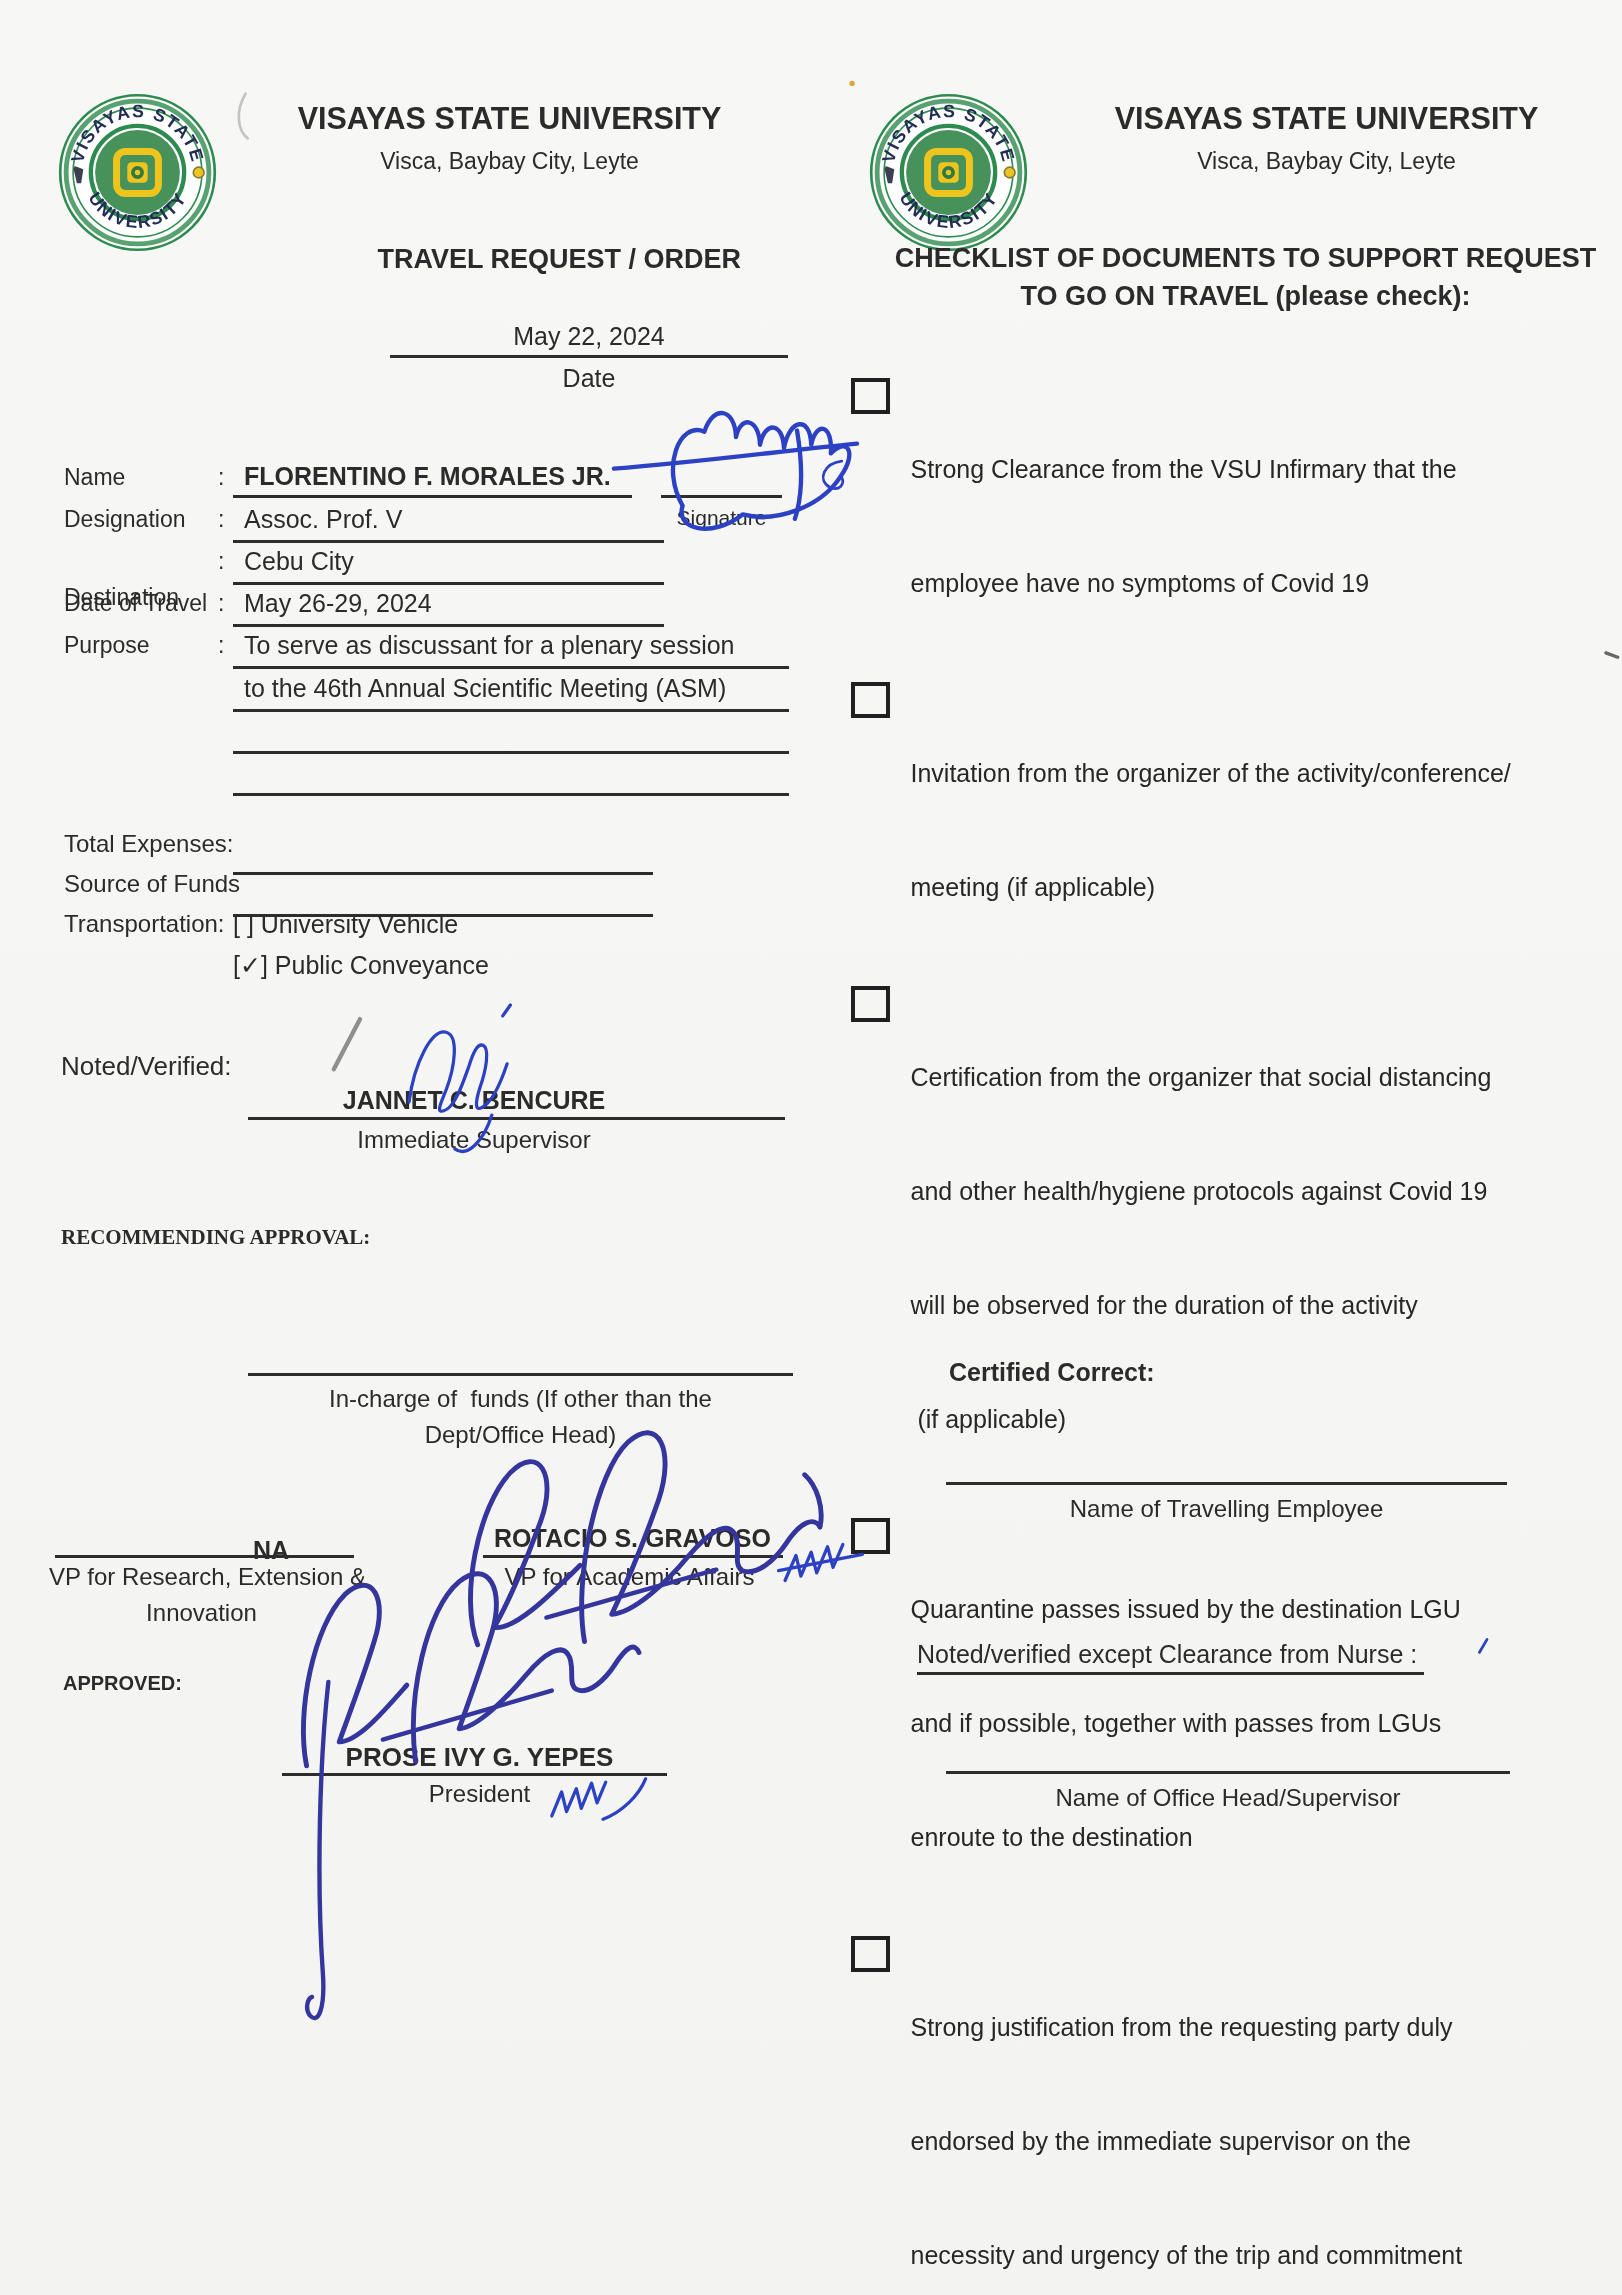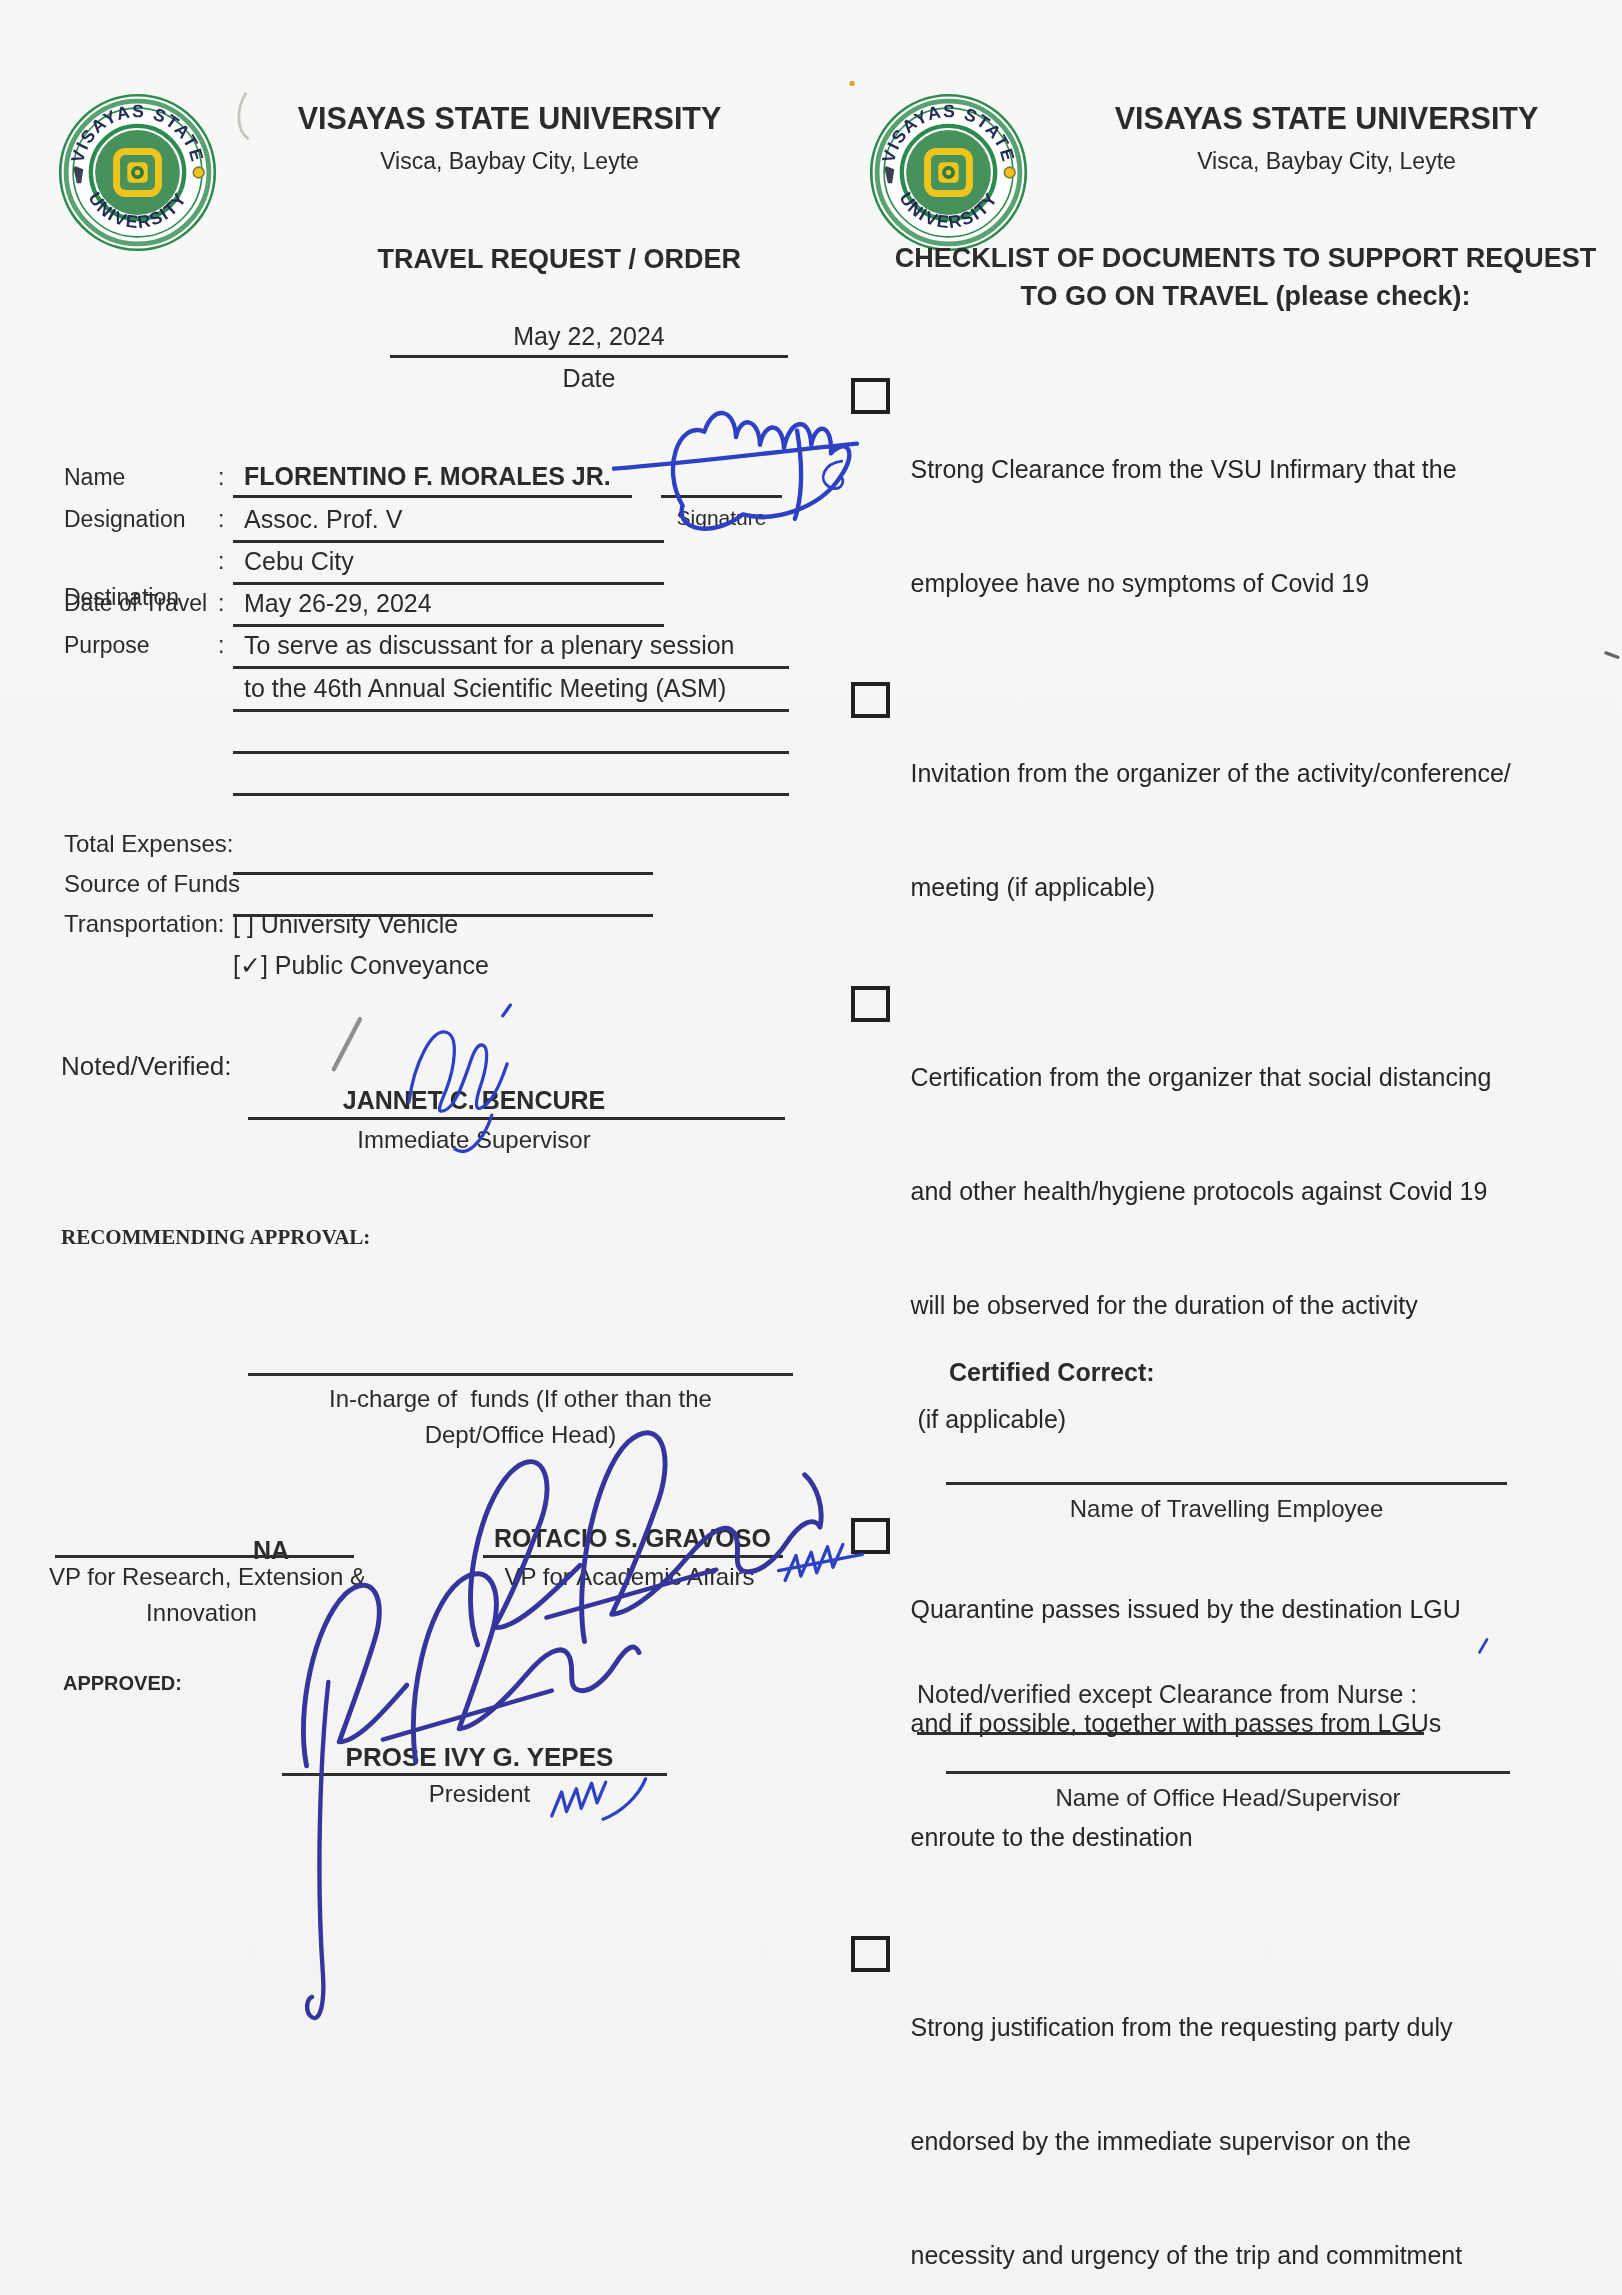--- a/index.html
+++ b/index.html
@@ -16,21 +16,21 @@
   .t{position:absolute;line-height:1.15;white-space:pre;color:var(--text);}
   .ctr{text-align:center;}
   .b{font-weight:bold;}
   .hline{position:absolute;height:3.3px;background:var(--line);}
   .seal{position:absolute;width:161px;height:161px;}
   .ink{position:absolute;left:0;top:0;width:1623px;height:2295px;pointer-events:none;}
   .cklist{position:absolute;left:851px;top:374px;width:763px;}
   .ckitem{display:flex;align-items:flex-start;}
   .ckbox{flex:0 0 auto;width:30.5px;height:28px;border:4.4px solid #202020;margin:4.4px 21px 0 0;background:transparent;}
   .cklines{font-size:25px;line-height:38px;color:#272727;white-space:pre;}
-  .nv-underline{border-bottom:3.3px solid var(--line);padding-bottom:23px;margin-top:40px;}
+  .nv-underline{border-bottom:3.3px solid var(--line);padding-bottom:3px;}
 </style>
 </head>
 <body>
 
 <div class="page">
 
   <svg class="seal" style="left:57px;top:92px;" viewBox="0 0 300 300">
     <circle cx="150" cy="150" r="144" fill="#fdfefb" stroke="var(--seal-green)" stroke-width="5"></circle>
     <circle cx="150" cy="150" r="133" fill="none" stroke="var(--seal-green)" stroke-width="9" opacity="0.8"></circle>
     <circle cx="150" cy="150" r="120" fill="#ffffff" stroke="var(--seal-green)" stroke-width="3"></circle>

